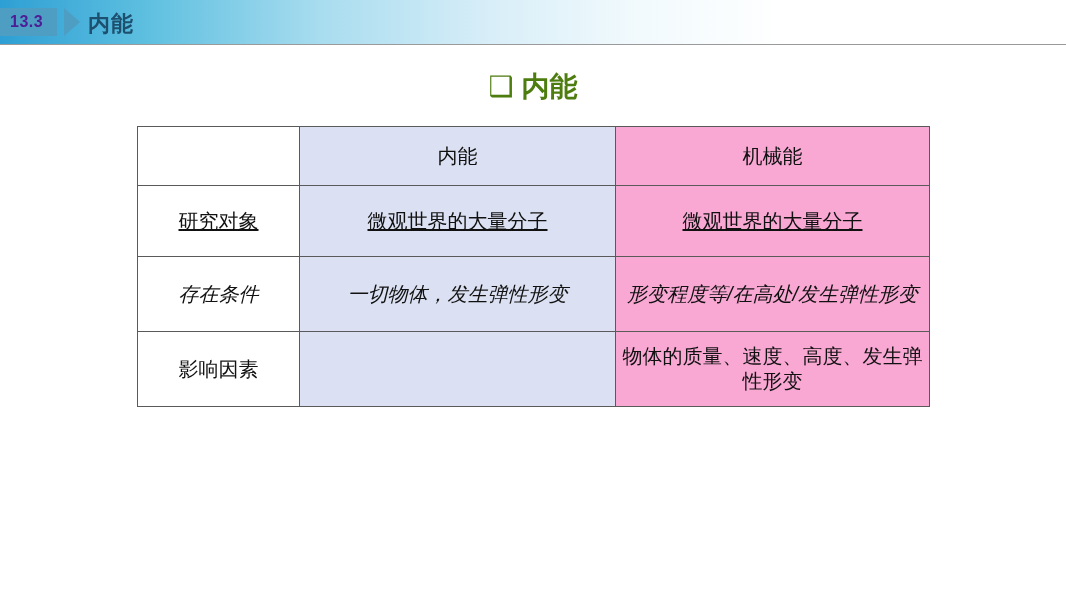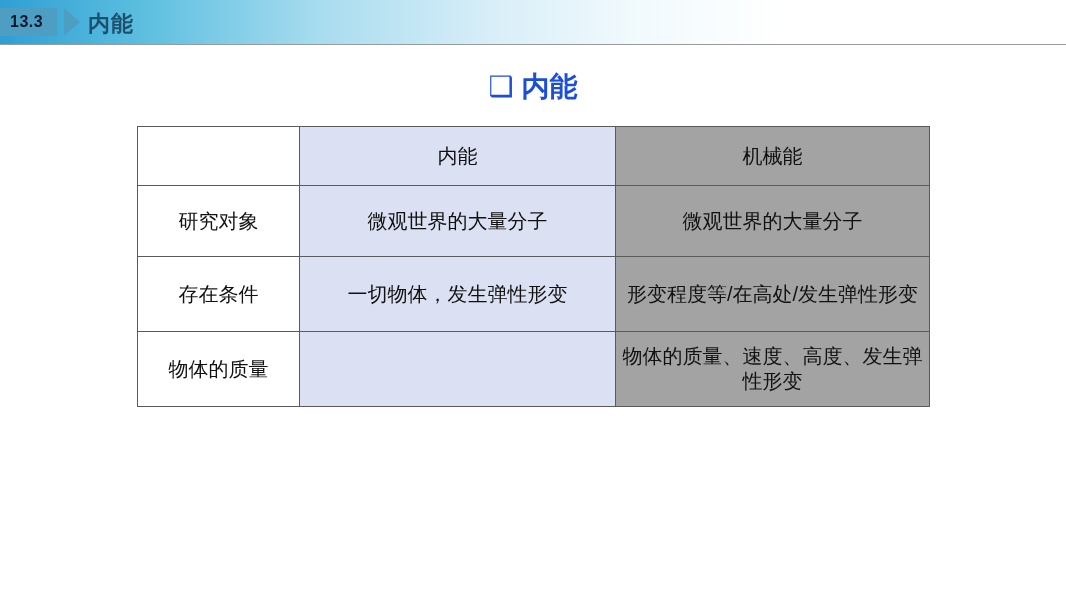--- a/index.html
+++ b/index.html
@@ -40,21 +40,21 @@
   }
   .chip {
     position: absolute;
     left: 0;
     top: 8px;
     height: 28px;
     display: flex;
     align-items: center;
     padding: 0 14px 0 10px;
     background: #4e9ec4;
-    color: #0f172a;
+    color: #4c1d95;
     font-size: 16px;
     font-weight: bold;
     letter-spacing: 0.5px;
   }
   .chip-arrow {
     position: absolute;
     left: 64px;
     top: 8px;
     width: 0;
     height: 0;
@@ -74,21 +74,21 @@
 
   
   .slide-title {
     position: absolute;
     top: 68px;
     left: 0;
     width: 1066px;
     text-align: center;
     font-size: 28px;
     font-weight: bold;
-    color: #1d4ed8;
+    color: #4d7c0f;
   }
   .slide-title .bullet-square {
     font-weight: normal;
     margin-right: 8px;
   }
 
   
   .table-wrap {
     position: absolute;
     left: 137px;
@@ -108,26 +108,26 @@
     color: #111111;
     line-height: 1.25;
     padding: 4px 6px;
   }
   col.c-label { width: 162px; }
   col.c-inner { width: 316px; }
   col.c-mech  { width: 314px; }
 
   .cell-label  { background: #ffffff; }
   .cell-inner  { background: #dbe1f2; }
-  .cell-mech   { background: #a3a3a3; }
+  .cell-mech   { background: #f9a8d4; }
 
   tr.head td { height: 50px; }
-  tr.r1 td { height: 62px; }
+  tr.r1 td { height: 62px; text-decoration: underline; }
   tr.r2 td { height: 66px; }
-  tr.r3 td { height: 66px; }
+  tr.r3 td { height: 66px; font-style: italic; }
   tr.r4 td { height: 66px; }
 </style>
 </head>
 <body>
 
 <div class="slide">
 
   <div class="header"></div>
   <div class="header-rule"></div>
   <div class="chip">
@@ -157,21 +157,21 @@
           <td class="cell-label">研究对象</td>
           <td class="cell-inner">微观世界的大量分子</td>
           <td class="cell-mech">微观世界的大量分子</td>
         </tr>
         <tr class="r3">
           <td class="cell-label">存在条件</td>
           <td class="cell-inner">一切物体，发生弹性形变</td>
           <td class="cell-mech">形变程度等/在高处/发生弹性形变</td>
         </tr>
         <tr class="r4">
-          <td class="cell-label">物体的质量</td>
+          <td class="cell-label">影响因素</td>
           <td class="cell-inner"></td>
           <td class="cell-mech">物体的质量、速度、高度、发生弹性形变</td>
         </tr>
       </tbody>
     </table>
   </div>
 
 </div>
 
 </body></html>

